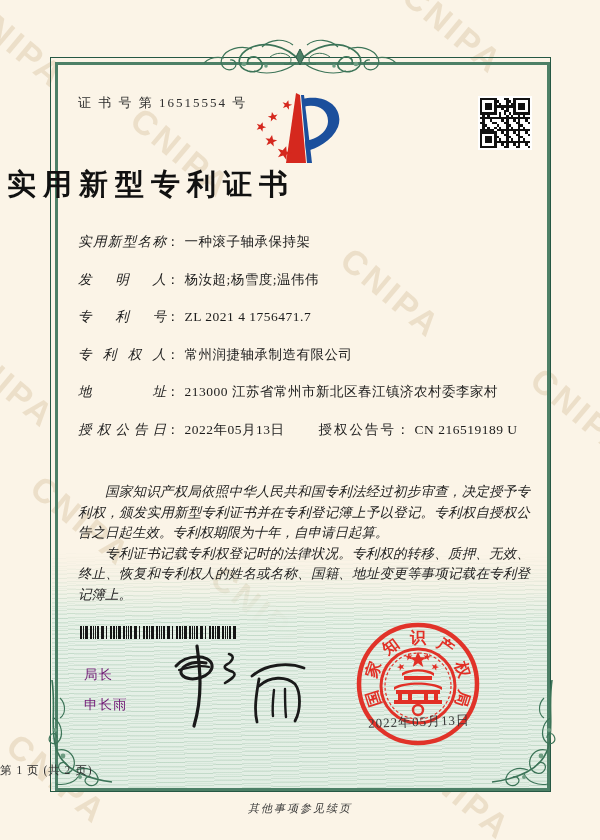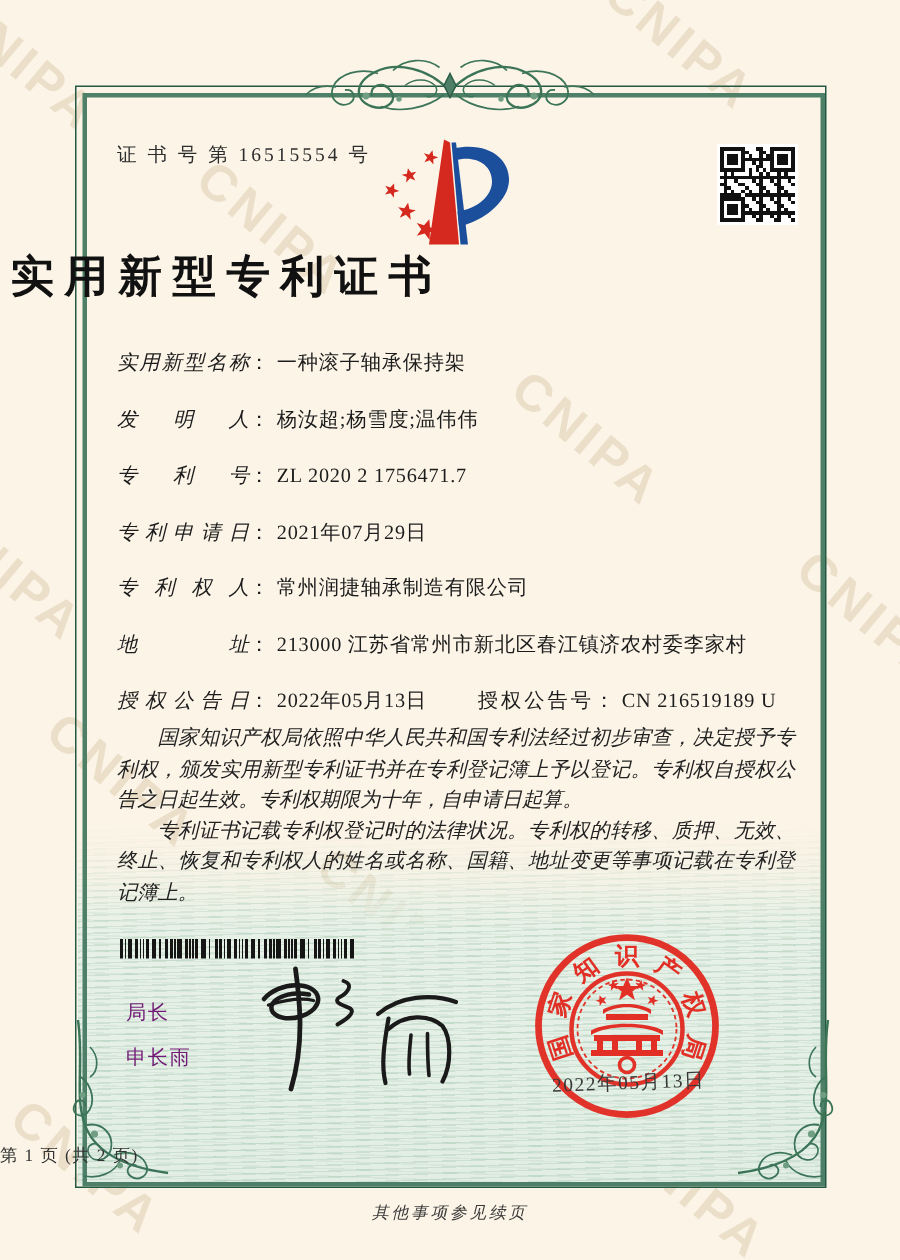--- a/index.html
+++ b/index.html
@@ -406,24 +406,21 @@
   <h1 class="title">实用新型专利证书</h1>
 
   <div class="fields">
     <div class="f-row">
       <span class="f-label">实用新型名称</span><span class="f-colon">：</span><span class="f-value">一种滚子轴承保持架</span>
     </div>
     <div class="f-row">
       <span class="f-label">发明人</span><span class="f-colon">：</span><span class="f-value">杨汝超;杨雪度;温伟伟</span>
     </div>
     <div class="f-row">
-      <span class="f-label">专利号</span><span class="f-colon">：</span><span class="f-value">ZL 2020 2 1756471.7</span>
-    </div>
-    <div class="f-row">
-      <span class="f-label">专利申请日</span><span class="f-colon">：</span><span class="f-value">2021年07月29日</span>
+      <span class="f-label">专利号</span><span class="f-colon">：</span><span class="f-value">ZL 2021 4 1756471.7</span>
     </div>
     <div class="f-row">
       <span class="f-label">专利权人</span><span class="f-colon">：</span><span class="f-value">常州润捷轴承制造有限公司</span>
     </div>
     <div class="f-row">
       <span class="f-label">地址</span><span class="f-colon">：</span><span class="f-value">213000 江苏省常州市新北区春江镇济农村委李家村</span>
     </div>
     <div class="f-row">
       <span class="f-label">授权公告日</span><span class="f-colon">：</span><span class="f-value">2022年05月13日</span><span class="grant-label">授权公告号</span><span class="f-colon">：</span><span class="f-value">CN 216519189 U</span>
     </div>

